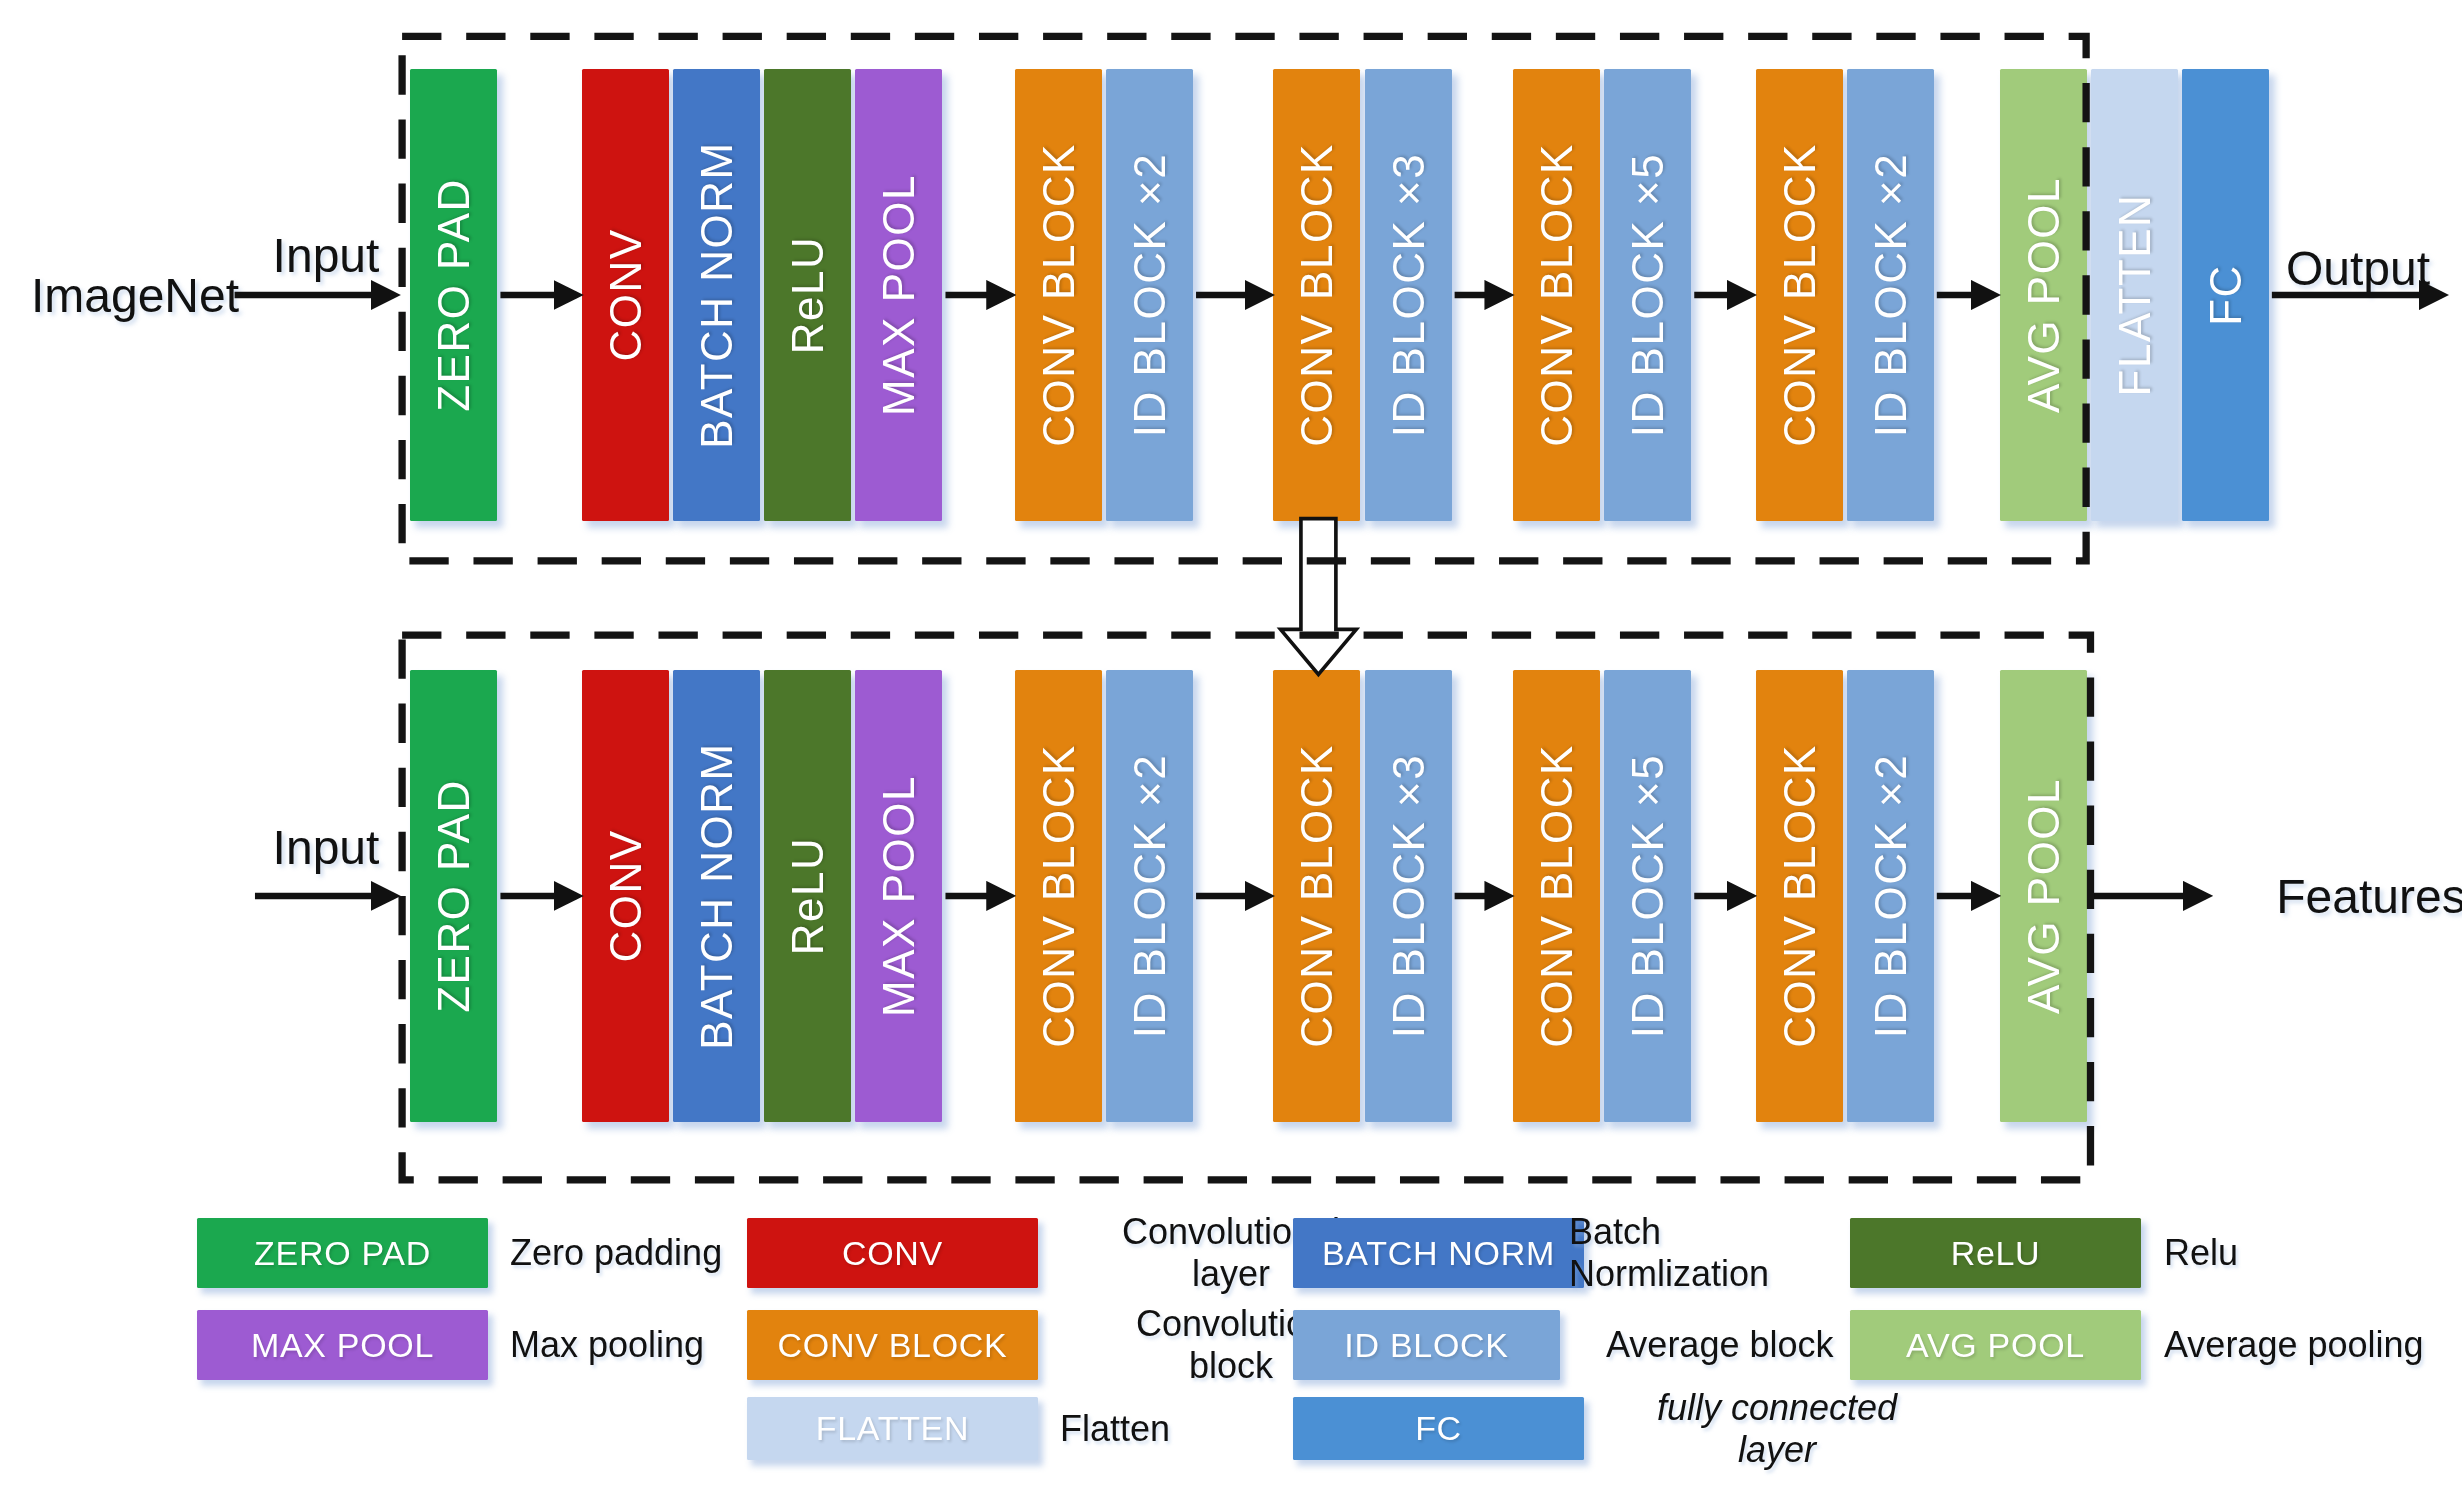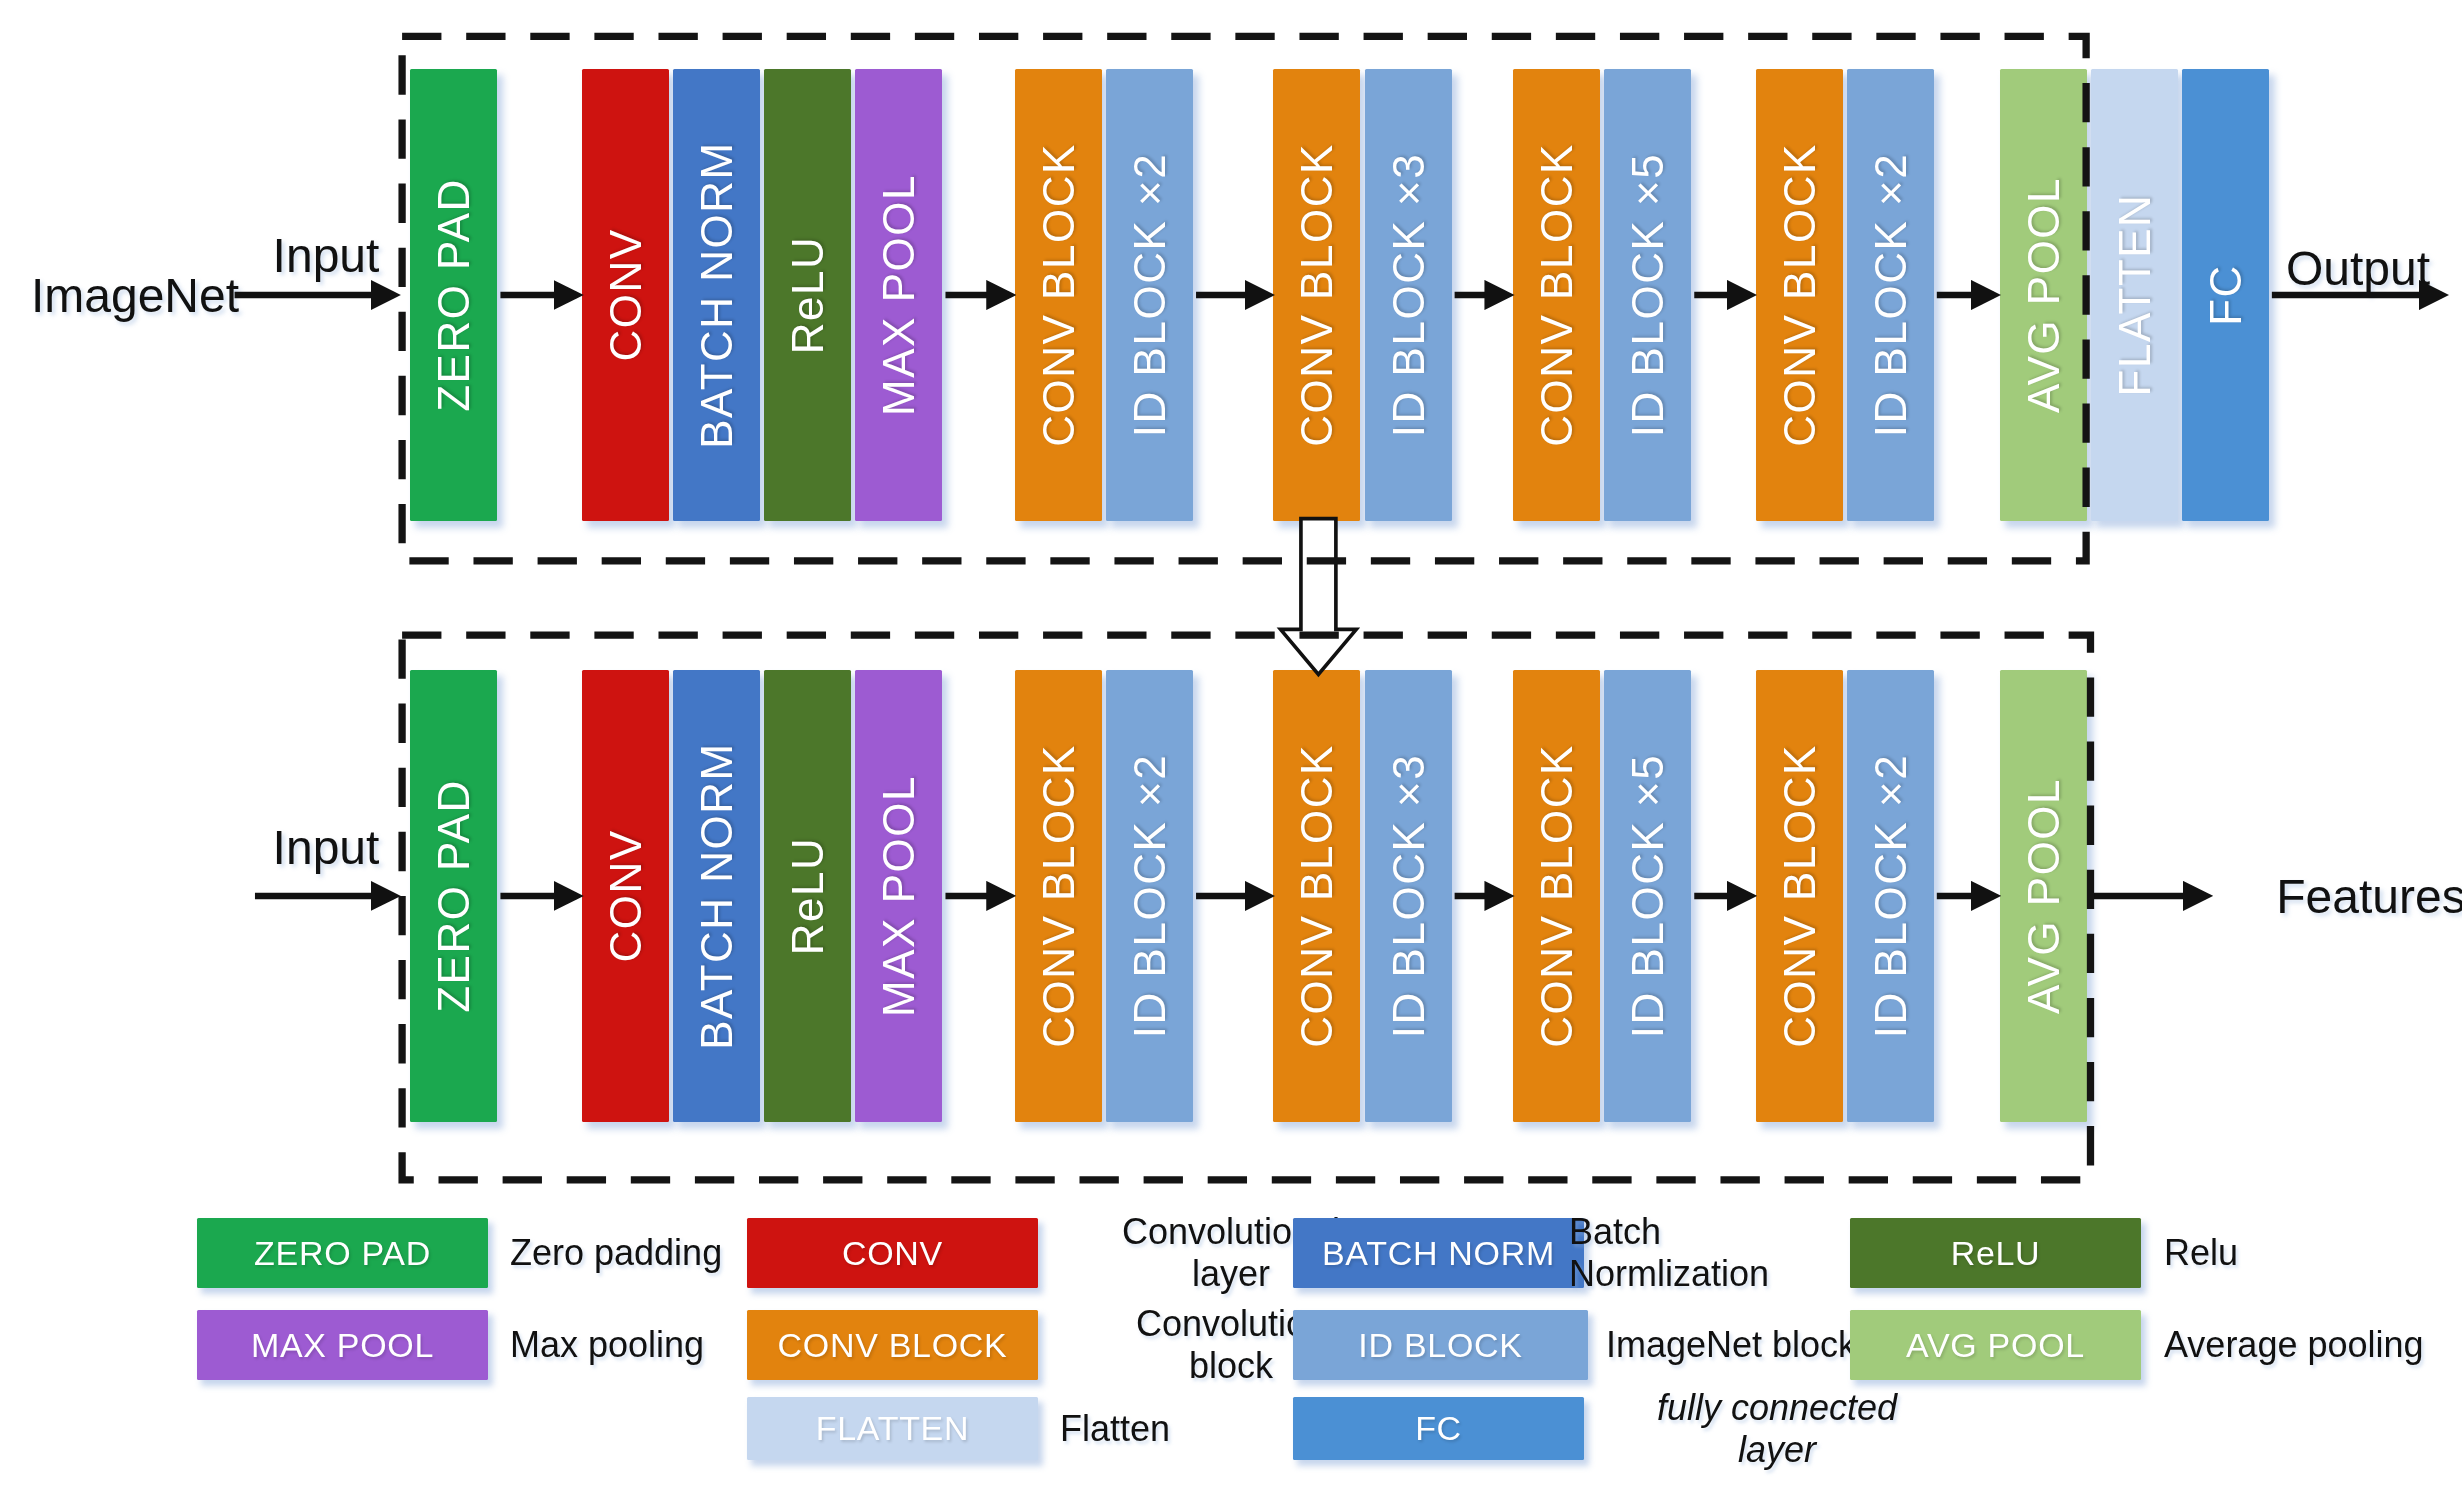--- a/index.html
+++ b/index.html
@@ -199,25 +199,25 @@
       <div class="legend-desc" style="left: 510px; top: 1345px; width: 342px; text-align: left;">
         <div>Max pooling</div>
       </div>
       <div class="legend-box" style="left: 747px; top: 1310px; width: 291px; height: 70px; background: rgb(226, 131, 14);">
         <span>CONV BLOCK</span>
       </div>
       <div class="legend-desc" style="left: 1060px; top: 1345px; width: 342px; text-align: center;">
         <div>Convolution</div>
         <div>block</div>
       </div>
-      <div class="legend-box" style="left: 1293px; top: 1310px; width: 295px; height: 70px; background: rgb(122, 165, 215);">
+      <div class="legend-box" style="left: 1293px; top: 1310px; width: 267px; height: 70px; background: rgb(122, 165, 215);">
         <span>ID BLOCK</span>
       </div>
       <div class="legend-desc" style="left: 1606px; top: 1345px; width: 342px; text-align: left;">
-        <div>ImageNet block</div>
+        <div>Average block</div>
       </div>
       <div class="legend-box" style="left: 1850px; top: 1310px; width: 291px; height: 70px; background: rgb(161, 203, 123);">
         <span>AVG POOL</span>
       </div>
       <div class="legend-desc" style="left: 2164px; top: 1345px; width: 342px; text-align: left;">
         <div>Average pooling</div>
       </div>
       <div class="legend-box" style="left: 747px; top: 1397px; width: 291px; height: 63px; background: rgb(197, 215, 239);">
         <span>FLATTEN</span>
       </div>

